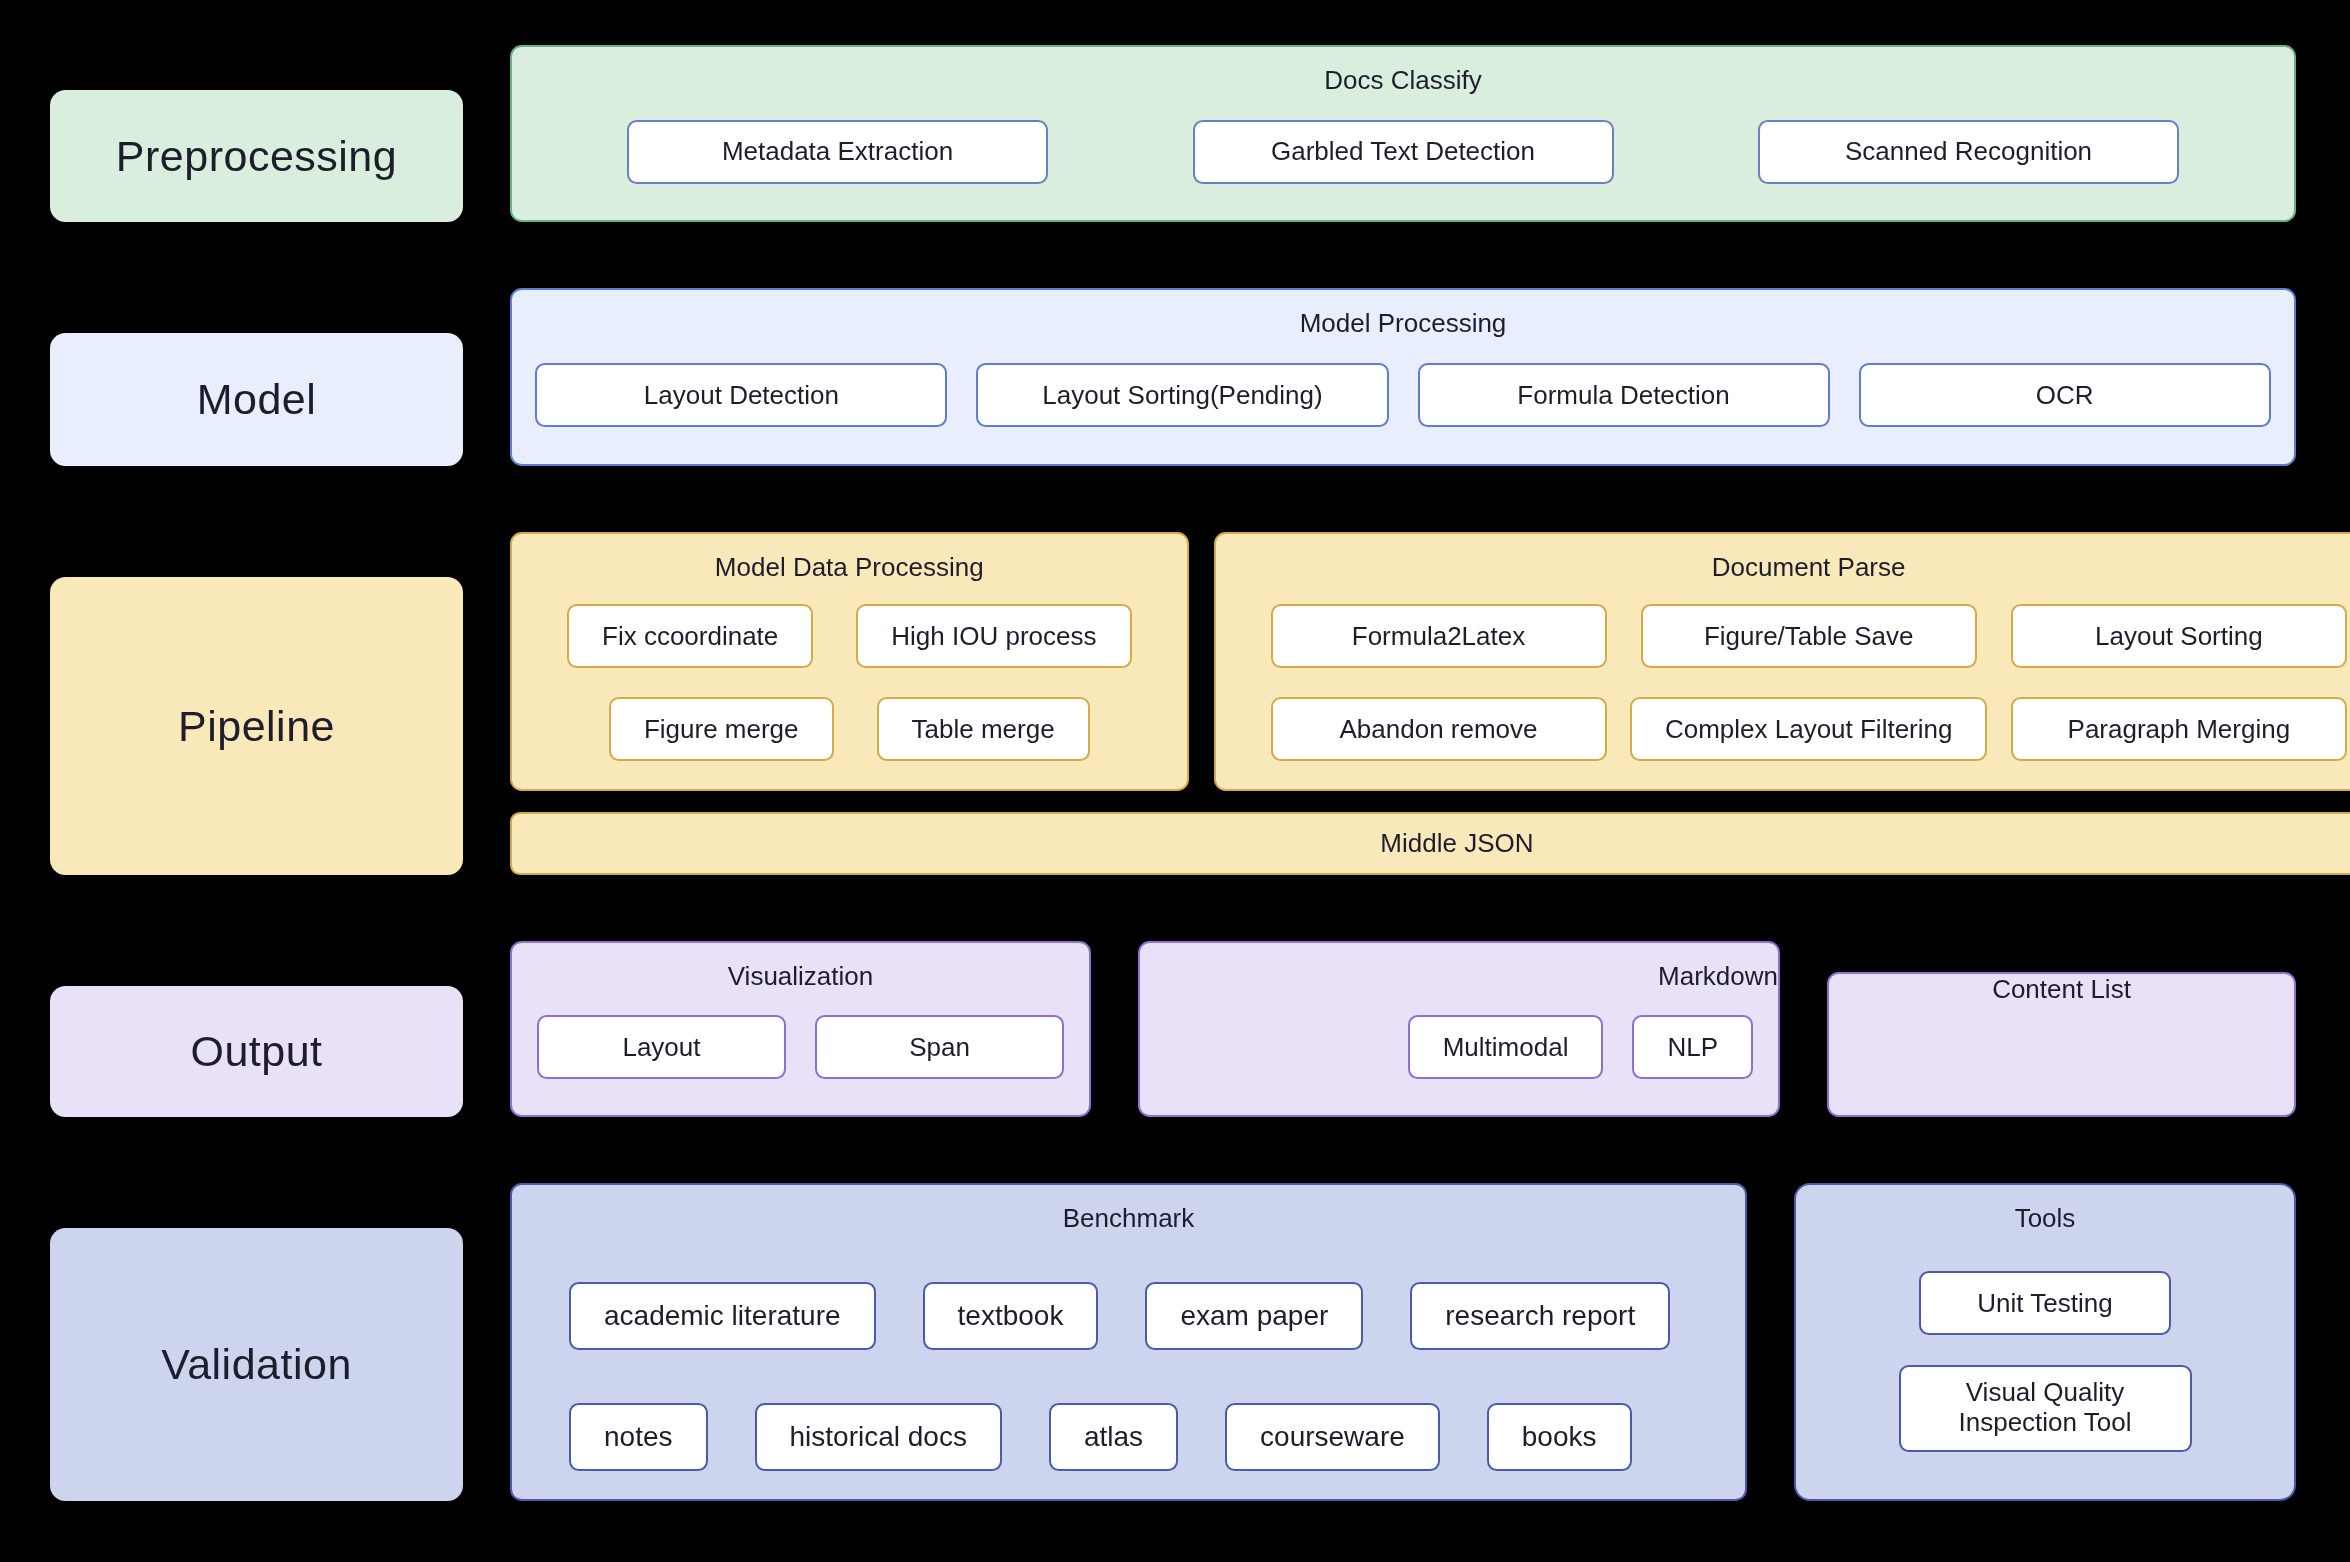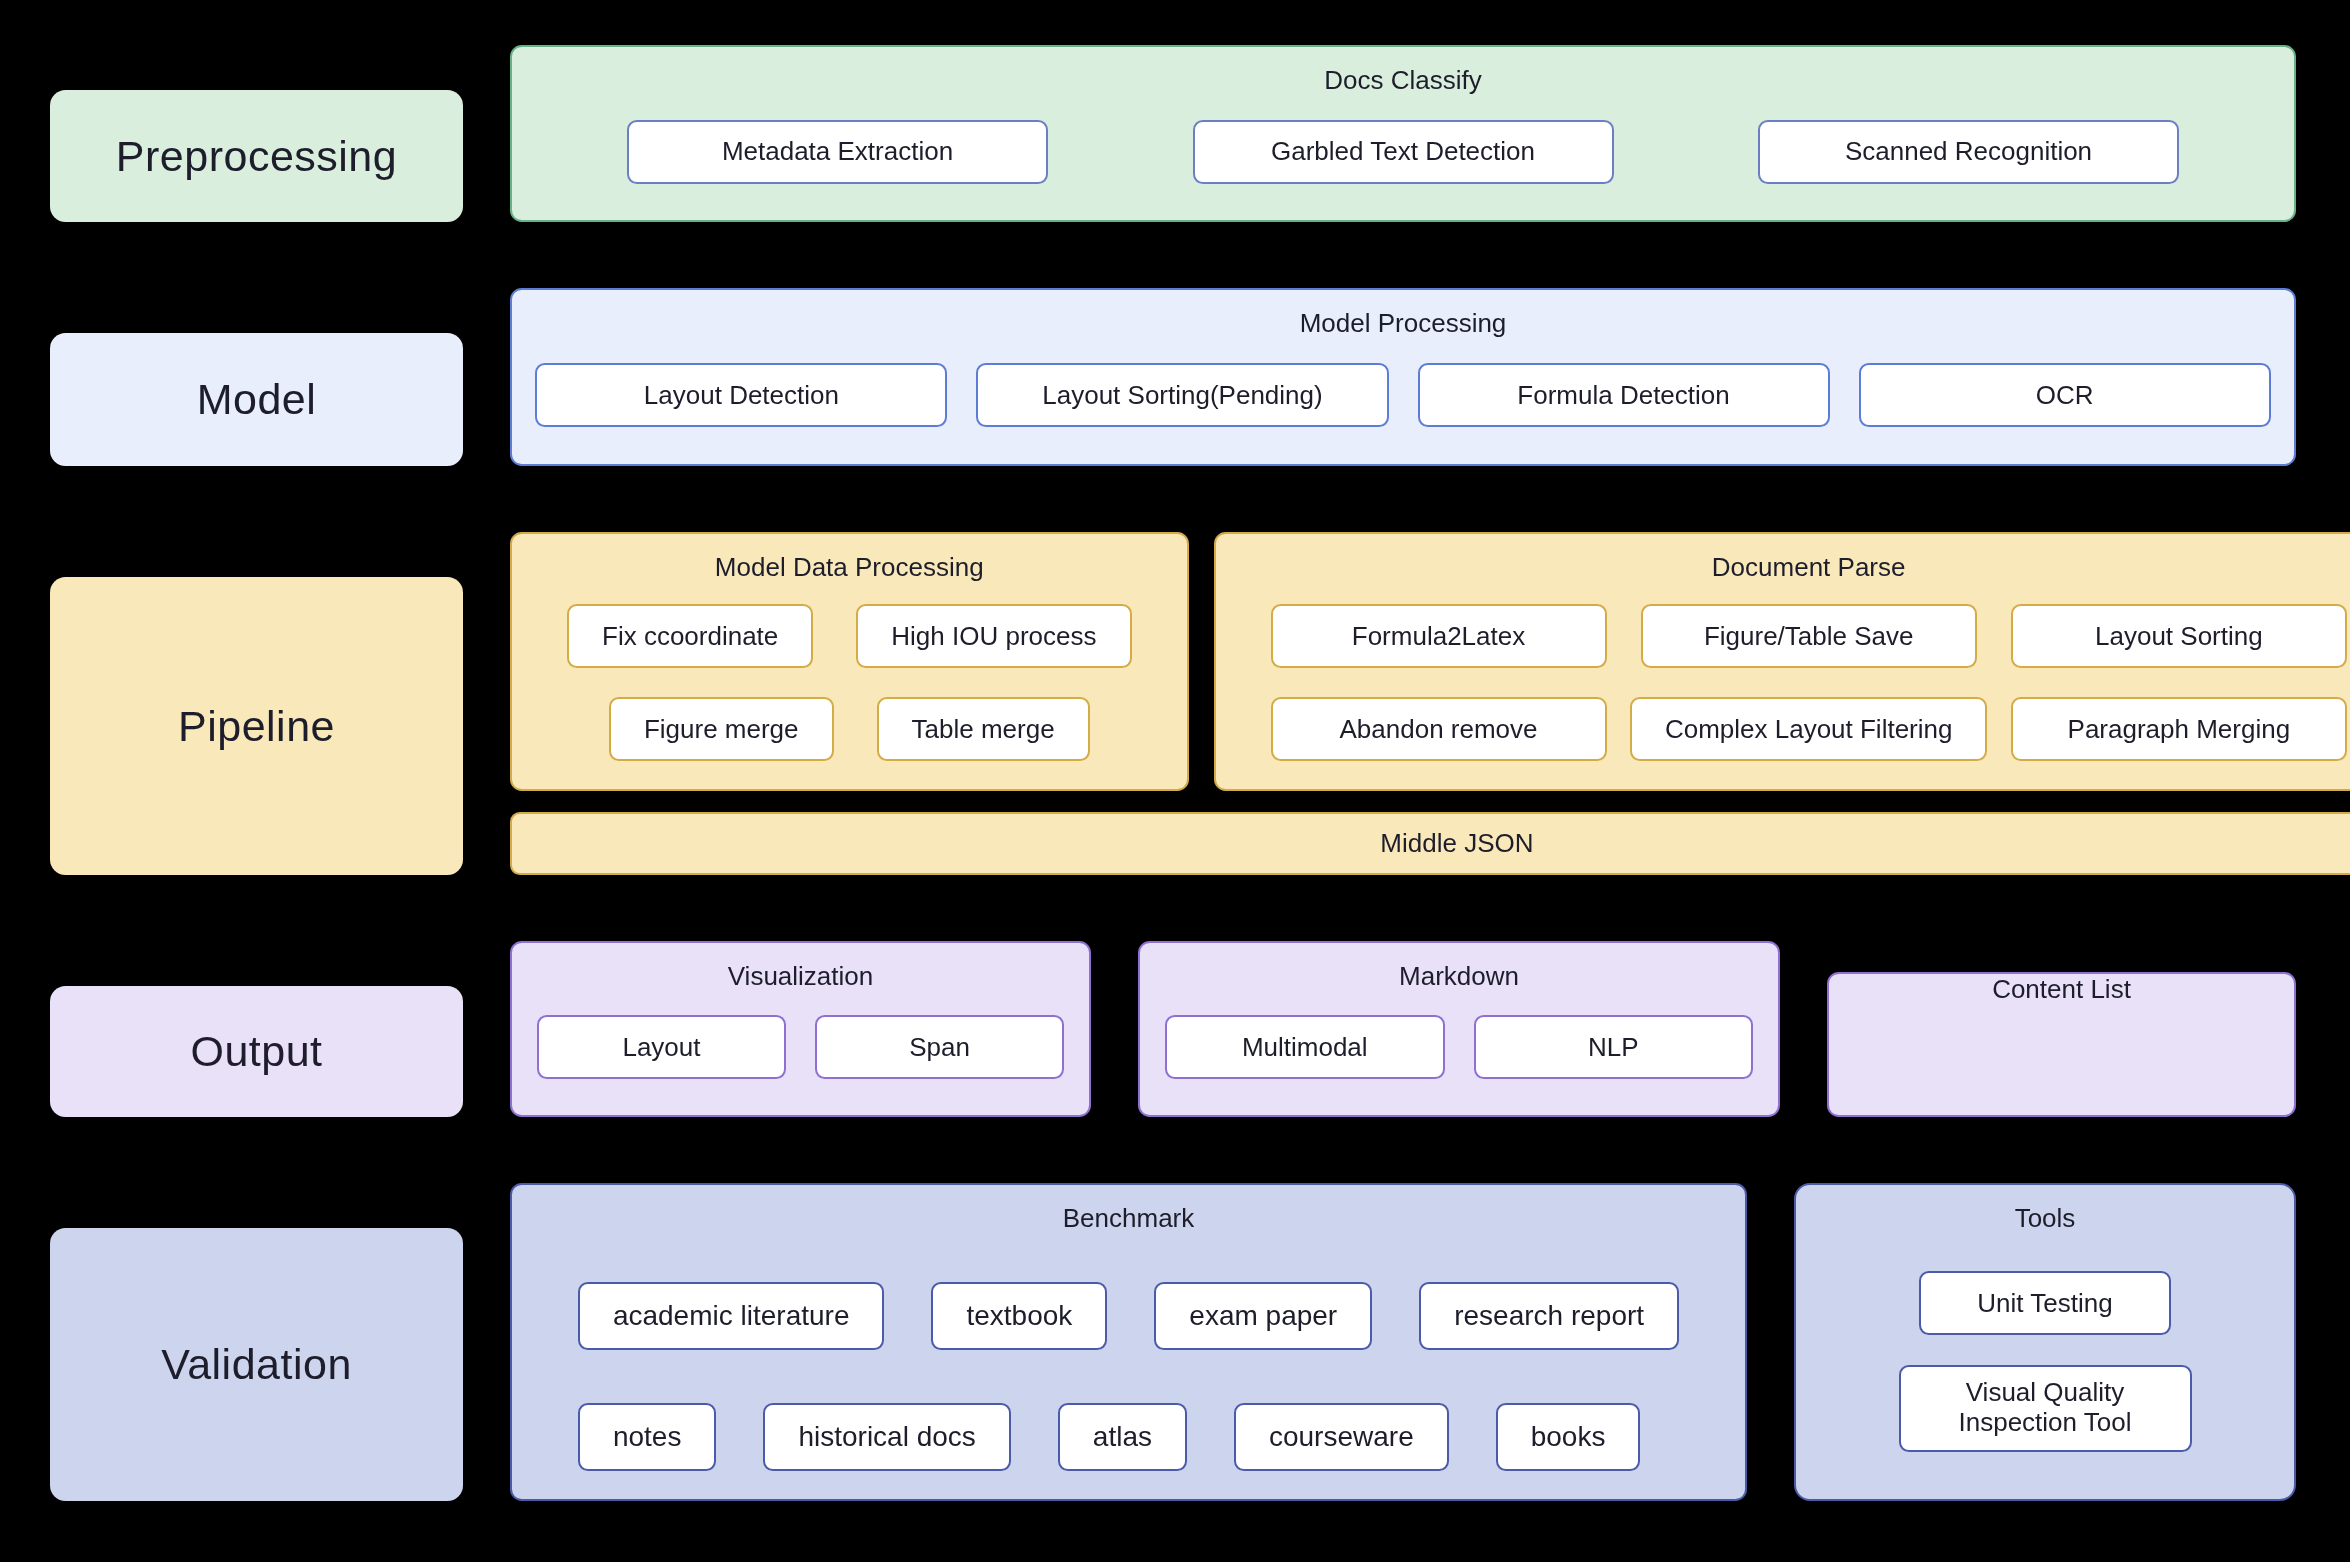--- a/index.html
+++ b/index.html
@@ -81,28 +81,28 @@
   .dparse .stack .box-row{justify-content:space-between;gap:23.4px;}
   .dparse .box{min-width:336px;}
   .middle-json{
     height:63px;border-radius:9.8px;border:2.9px solid var(--yellow-border);
     background:var(--yellow-fill);display:flex;align-items:center;justify-content:center;
     font-size:26px;
   }
 
   
   .vis{flex:0 0 581px;}
-  .md{flex:0 0 642px;}
+  .md{flex:0 0 642px;align-items:flex-end;}
   .clist{flex:1;align-items:center;justify-content:flex-start;margin-top:31px;}
   .clist .container-title{padding-top:0;}
   .r4 .box-row{flex:1;display:flex;align-items:center;gap:29px;padding:3.9px 25px 15.6px;}
   .r4 .box{flex:1;}
 
   
-  .bench{flex:1;align-items:center;}
+  .bench{flex:1;}
   .bench .stack{padding:7.8px 57px 19.5px;}
   .bench .box-row{display:flex;justify-content:flex-start;gap:47px;}
   .bench .box{font-size:28px;height:68px;margin-top:32px;}
   .tools{flex:0 0 502px;border-radius:16px;}
   .tools-stack{flex:1;display:flex;flex-direction:column;align-items:center;justify-content:space-evenly;padding:7.8px 0 17.6px;}
   .tools .box{min-width:252px;}
   .tools .box.wrap{white-space:normal;text-align:center;max-width:293px;line-height:1.15;height:auto;padding:11.7px 29px;}
 </style>
 </head>
 <body>

